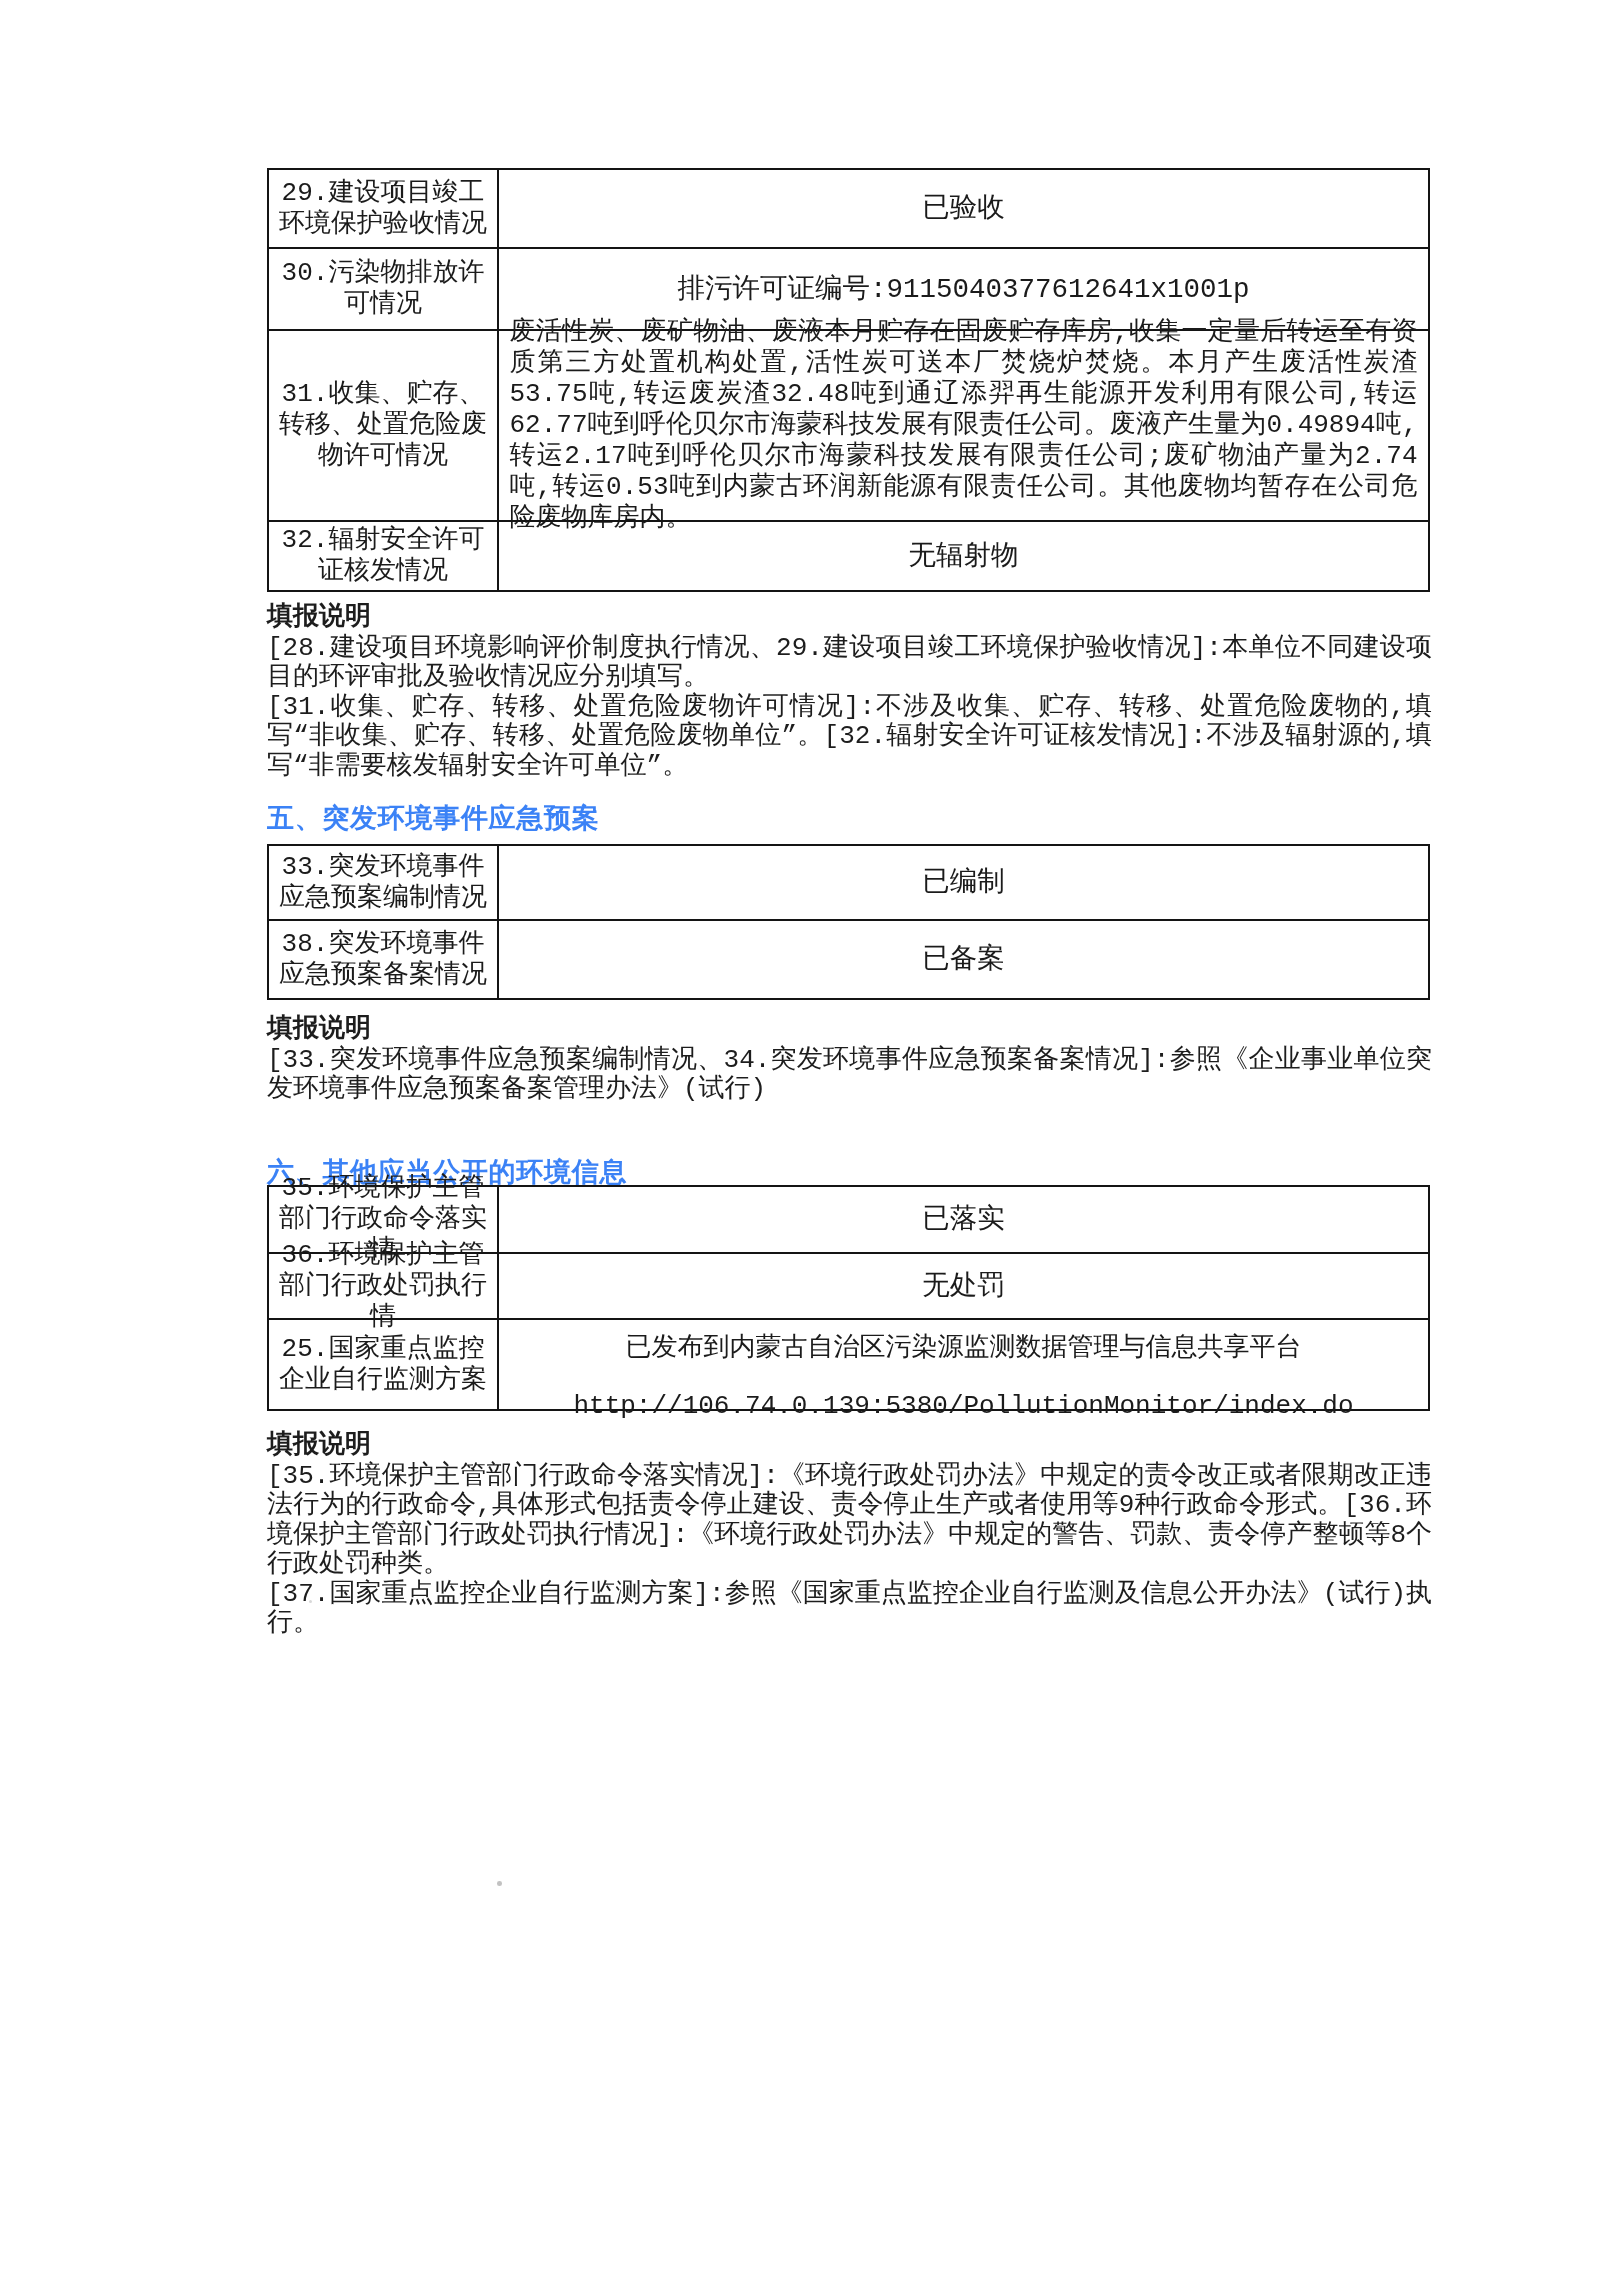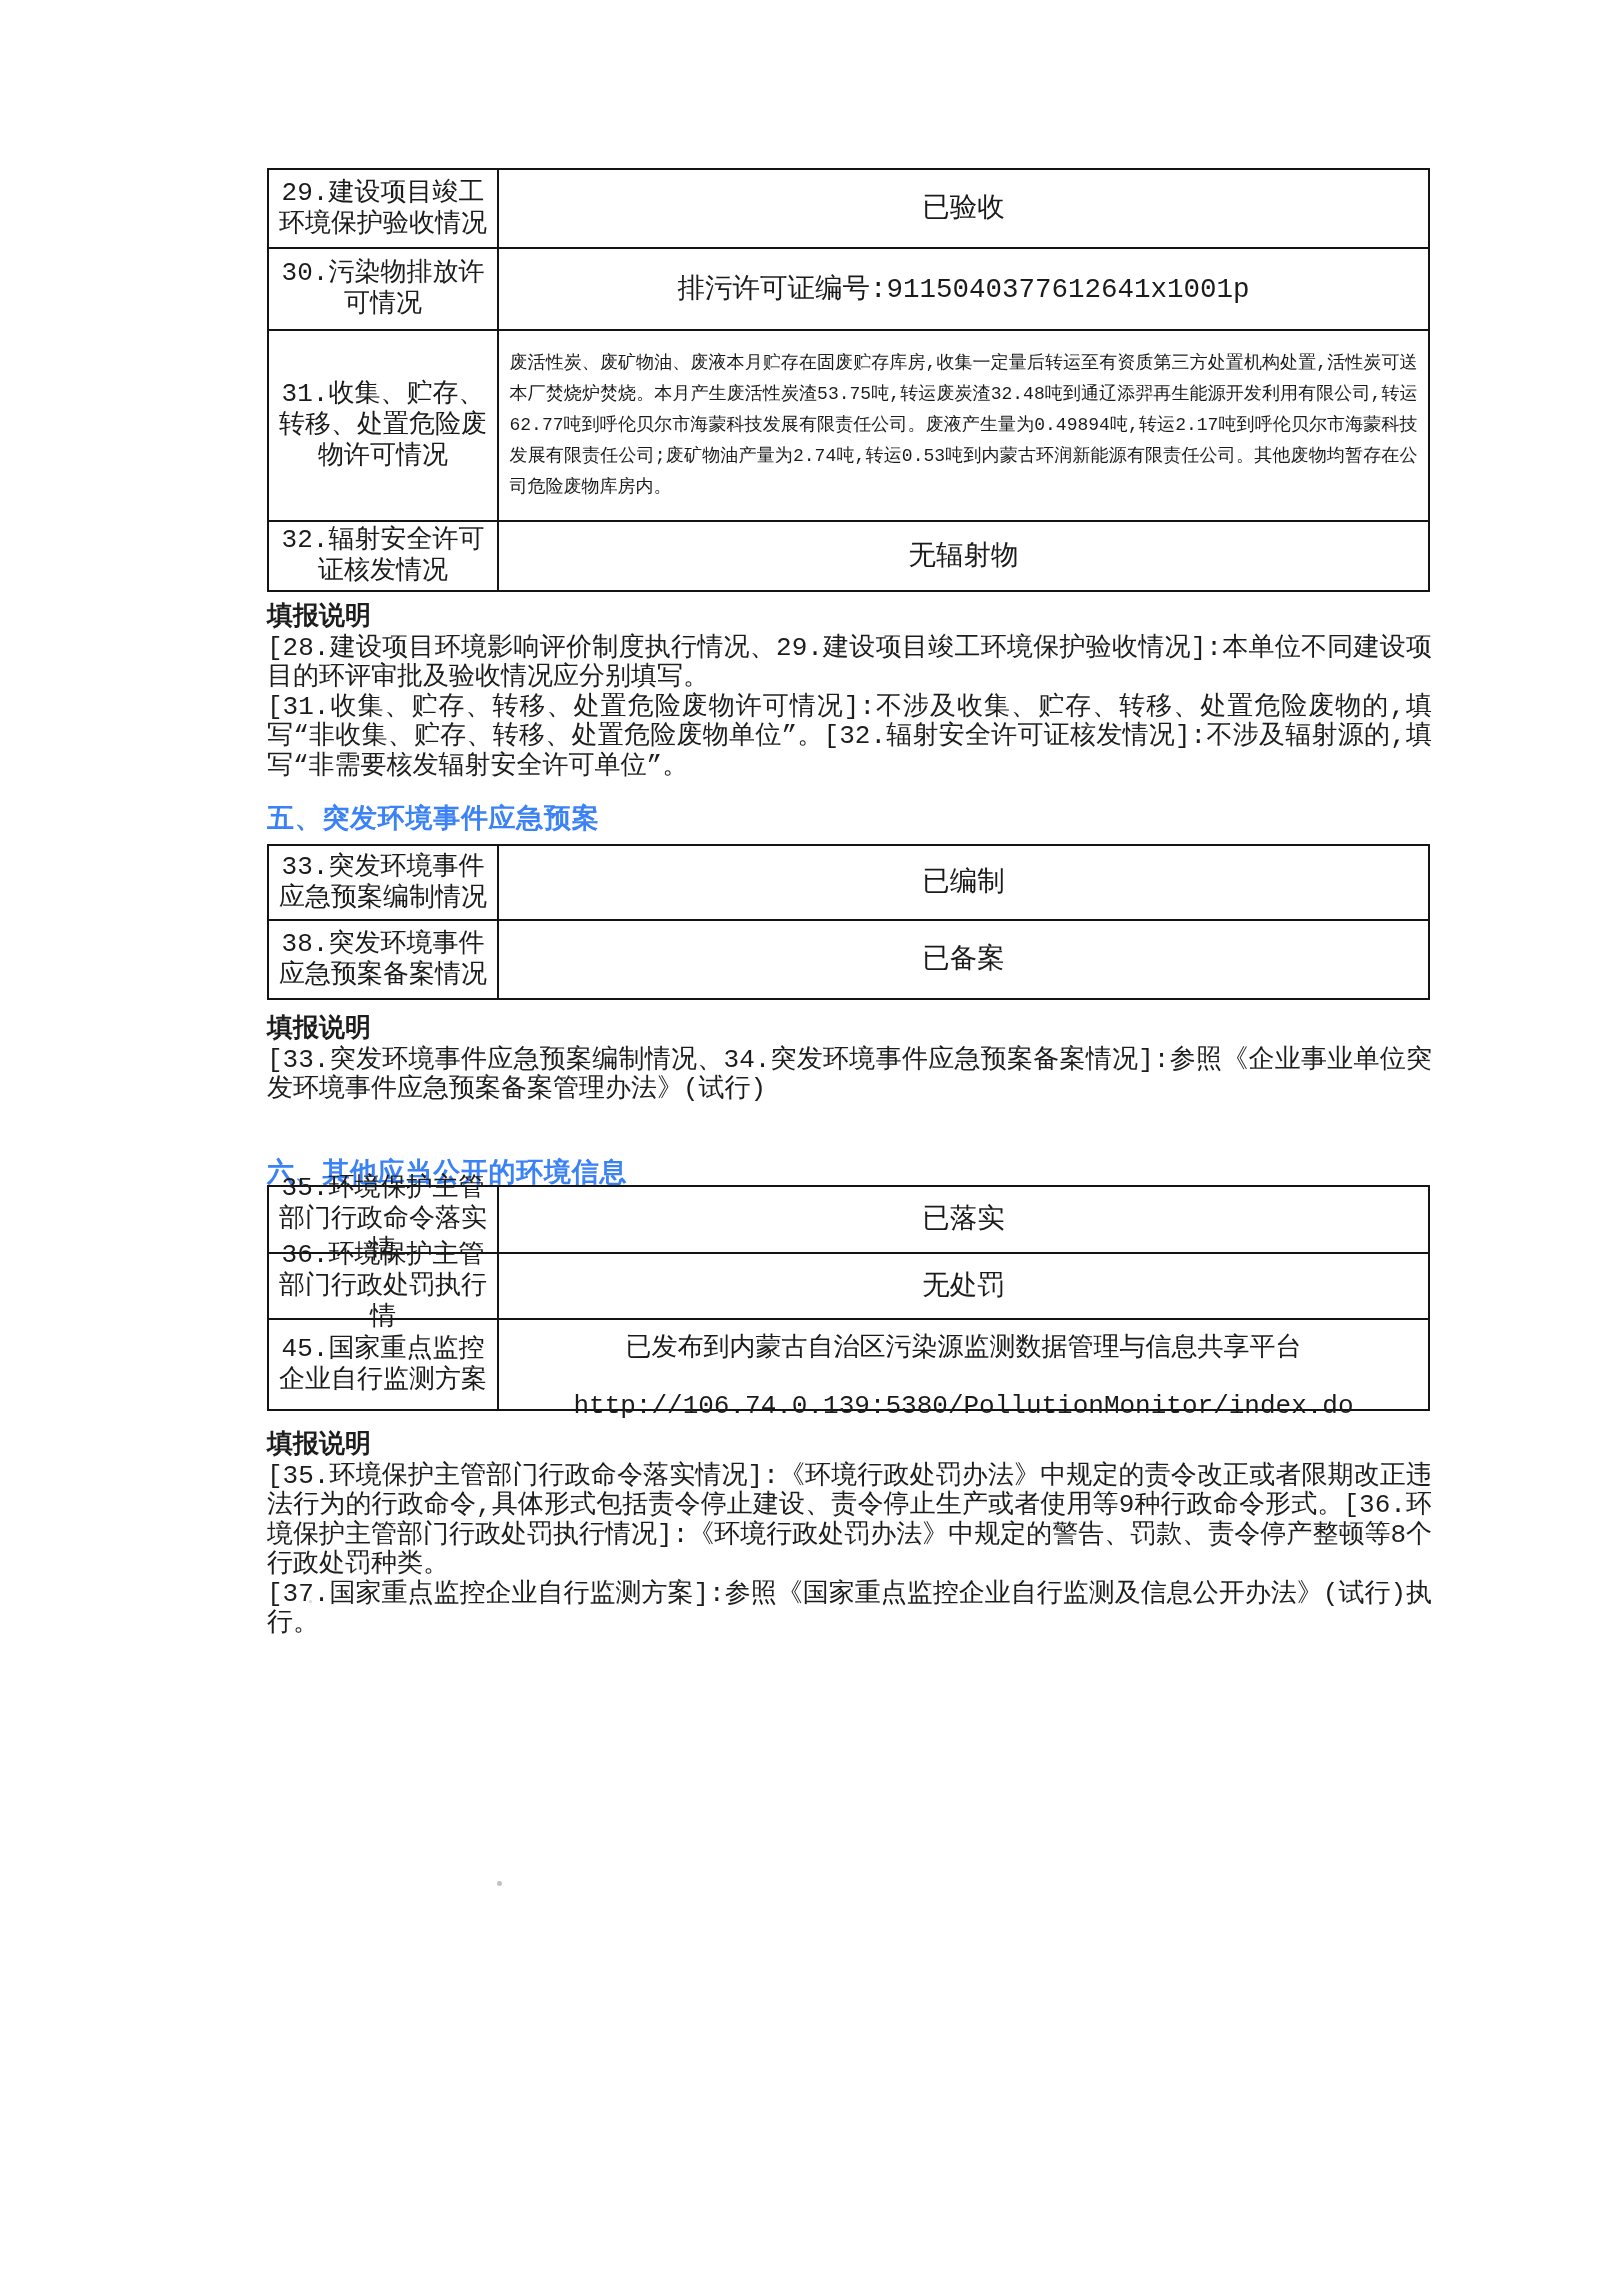--- a/index.html
+++ b/index.html
@@ -42,21 +42,21 @@
     padding:2.6px 1.3px;
   }
   .td.value{
     flex:1;
     text-align:center;
     font-size:27.5px;
     line-height:33px;
     padding:2.6px 9.2px;
   }
   .td.value.long{
-    font-size:18px;
+    font-size:26px;
     line-height:31px;
     text-align:justify;
     padding:1.3px 10.5px;
   }
   .td.value .stack{width:100%;text-align:center;}
   .td.value .stack .vline{display:block;line-height:34px;margin-top:24px;}
   .notes{
     position:absolute;
     left:267px;
     width:1165px;
@@ -140,21 +140,21 @@
   <div class="tbl" style="top:1185px;">
     <div class="tr" style="height:65px;">
       <div class="td label">35.环境保护主管部门行政命令落实情</div>
       <div class="td value">已落实</div>
     </div>
     <div class="tr" style="height:66px;">
       <div class="td label">36.环境保护主管部门行政处罚执行情</div>
       <div class="td value">无处罚</div>
     </div>
     <div class="tr" style="height:91px;">
-      <div class="td label">45.国家重点监控企业自行监测方案</div>
+      <div class="td label">25.国家重点监控企业自行监测方案</div>
       <div class="td value">
         <span class="stack">
           <span class="vline" style="font-size:26px;">已发布到内蒙古自治区污染源监测数据管理与信息共享平台</span>
           <span class="vline" style="font-size:26px;">http://106.74.0.139:5380/PollutionMonitor/index.do</span>
         </span>
       </div>
     </div>
   </div>
 
   <div class="notes" style="top:1431px;">

